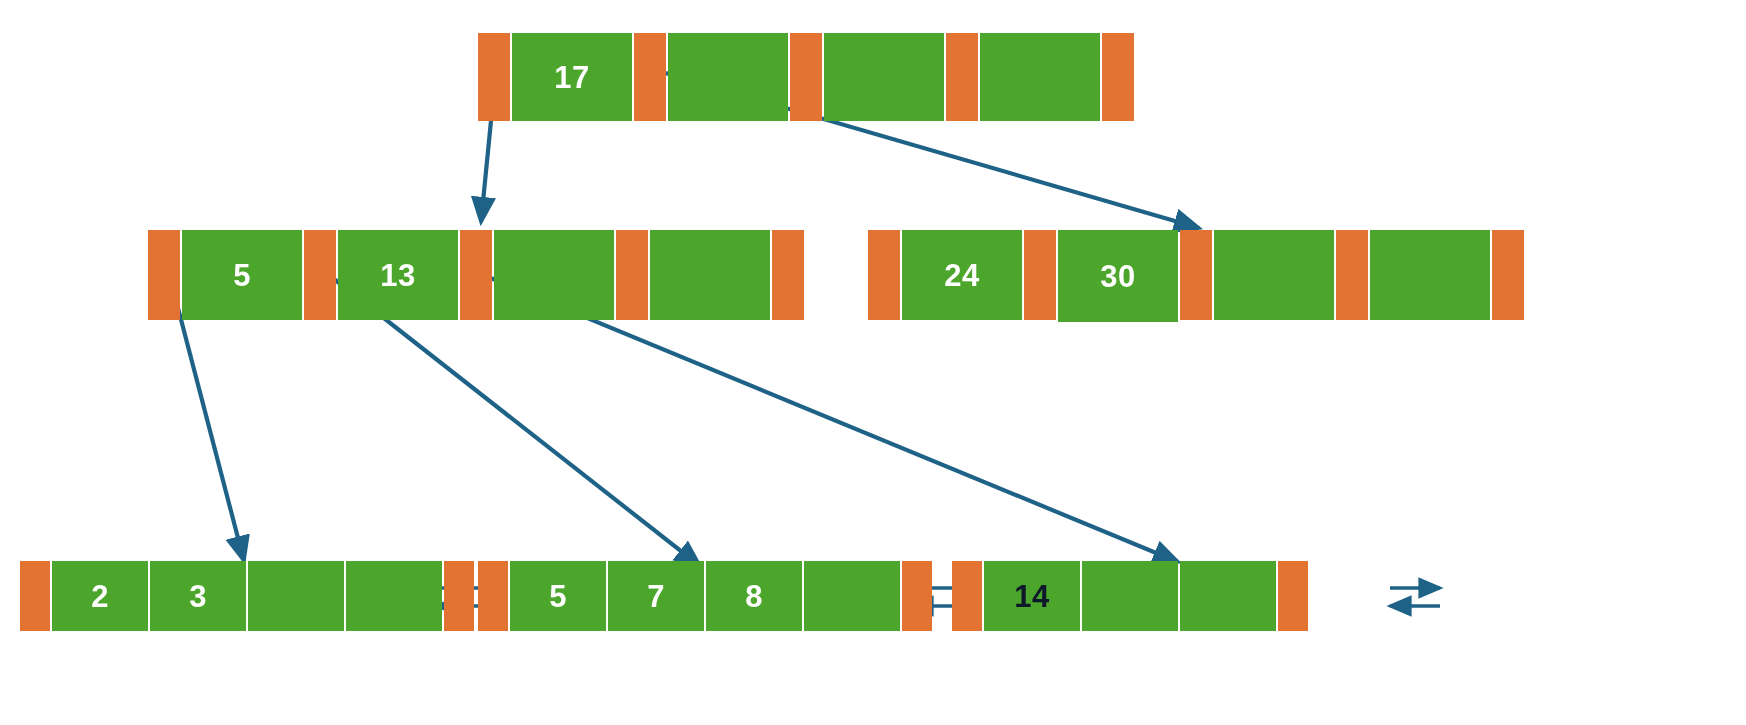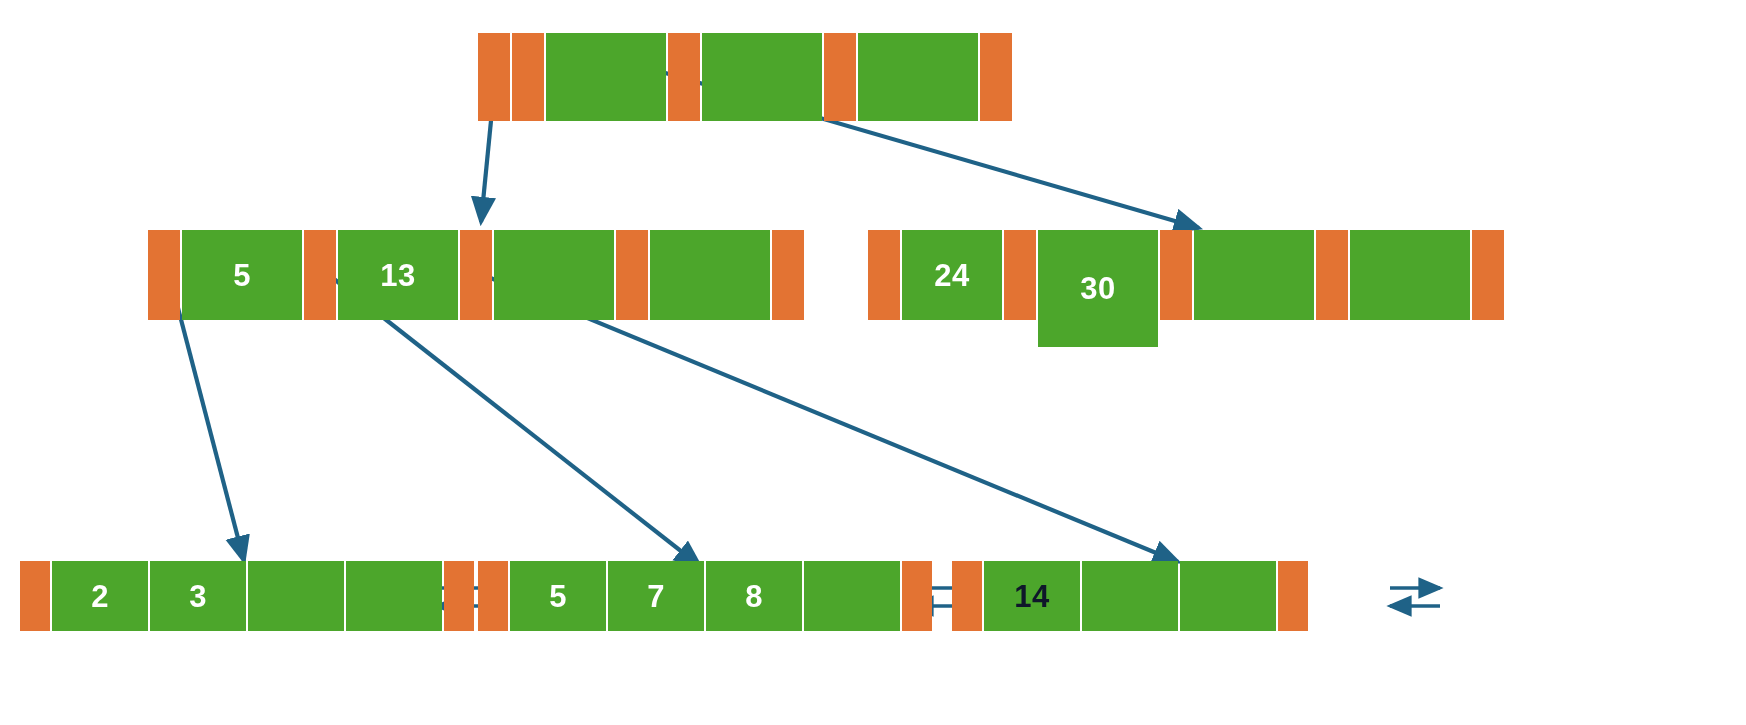--- a/index.html
+++ b/index.html
@@ -52,20 +52,21 @@
       <line x1="476" y1="272" x2="1178" y2="562" stroke="#1F6287" stroke-width="4.2" marker-end="url(#ah)"></line>
       <line x1="437" y1="588" x2="504" y2="588" stroke="#1F6287" stroke-width="3.6" marker-end="url(#ah)"></line>
       <line x1="504" y1="606" x2="437" y2="606" stroke="#1F6287" stroke-width="3.6" marker-end="url(#ah)"></line>
       <line x1="912" y1="588" x2="978" y2="588" stroke="#1F6287" stroke-width="3.6" marker-end="url(#ah)"></line>
       <line x1="978" y1="606" x2="912" y2="606" stroke="#1F6287" stroke-width="3.6" marker-end="url(#ah)"></line>
       <line x1="1390" y1="588" x2="1440" y2="588" stroke="#1F6287" stroke-width="3.6" marker-end="url(#ah)"></line>
       <line x1="1440" y1="606" x2="1390" y2="606" stroke="#1F6287" stroke-width="3.6" marker-end="url(#ah)"></line>
     </svg>
 <div class="node row-root" style="left: 478px; top: 33px;">
       <div class="cell ptr" style="width: 32px; height: 88px; margin-right: 2px;"></div>
+      <div class="cell key" style="width: 120px; height: 88px; margin-right: 2px; color: rgb(255, 255, 255);">17</div>
       <div class="cell ptr" style="width: 32px; height: 88px; margin-right: 2px;"></div>
       <div class="cell key" style="width: 120px; height: 88px; margin-right: 2px; color: rgb(255, 255, 255);"></div>
       <div class="cell ptr" style="width: 32px; height: 88px; margin-right: 2px;"></div>
       <div class="cell key" style="width: 120px; height: 88px; margin-right: 2px; color: rgb(255, 255, 255);"></div>
       <div class="cell ptr" style="width: 32px; height: 88px; margin-right: 2px;"></div>
       <div class="cell key" style="width: 120px; height: 88px; margin-right: 2px; color: rgb(255, 255, 255);"></div>
       <div class="cell ptr" style="width: 32px; height: 88px; margin-right: 0px;"></div>
     </div>
     <div class="node row-mid" style="left: 148px; top: 230px;">
       <div class="cell ptr" style="width: 32px; height: 90px; margin-right: 2px;"></div>
@@ -73,23 +74,23 @@
       <div class="cell ptr" style="width: 32px; height: 90px; margin-right: 2px;"></div>
       <div class="cell key" style="width: 120px; height: 90px; margin-right: 2px; color: rgb(255, 255, 255);">13</div>
       <div class="cell ptr" style="width: 32px; height: 90px; margin-right: 2px;"></div>
       <div class="cell key" style="width: 120px; height: 90px; margin-right: 2px; color: rgb(255, 255, 255);"></div>
       <div class="cell ptr" style="width: 32px; height: 90px; margin-right: 2px;"></div>
       <div class="cell key" style="width: 120px; height: 90px; margin-right: 2px; color: rgb(255, 255, 255);"></div>
       <div class="cell ptr" style="width: 32px; height: 90px; margin-right: 0px;"></div>
     </div>
     <div class="node row-mid" style="left: 868px; top: 230px;">
       <div class="cell ptr" style="width: 32px; height: 90px; margin-right: 2px;"></div>
-      <div class="cell key" style="width: 100px; height: 90px; margin-right: 2px; color: rgb(255, 255, 255);">24</div>
+      <div class="cell key" style="width: 120px; height: 90px; margin-right: 2px; color: rgb(255, 255, 255);">24</div>
       <div class="cell ptr" style="width: 32px; height: 90px; margin-right: 2px;"></div>
-      <div class="cell key" style="width: 120px; height: 117px; margin-right: 2px; color: rgb(255, 255, 255);">30</div>
+      <div class="cell key" style="width: 120px; height: 92px; margin-right: 2px; color: rgb(255, 255, 255);">30</div>
       <div class="cell ptr" style="width: 32px; height: 90px; margin-right: 2px;"></div>
       <div class="cell key" style="width: 120px; height: 90px; margin-right: 2px; color: rgb(255, 255, 255);"></div>
       <div class="cell ptr" style="width: 32px; height: 90px; margin-right: 2px;"></div>
       <div class="cell key" style="width: 120px; height: 90px; margin-right: 2px; color: rgb(255, 255, 255);"></div>
       <div class="cell ptr" style="width: 32px; height: 90px; margin-right: 0px;"></div>
     </div>
     <div class="node row-leaf" style="left: 20px; top: 561px;">
       <div class="cell ptr" style="width: 30px; height: 70px; margin-right: 2px;"></div>
       <div class="cell key" style="width: 96px; height: 70px; margin-right: 2px; color: rgb(255, 255, 255);">2</div>
       <div class="cell key" style="width: 96px; height: 70px; margin-right: 2px; color: rgb(255, 255, 255);">3</div>

